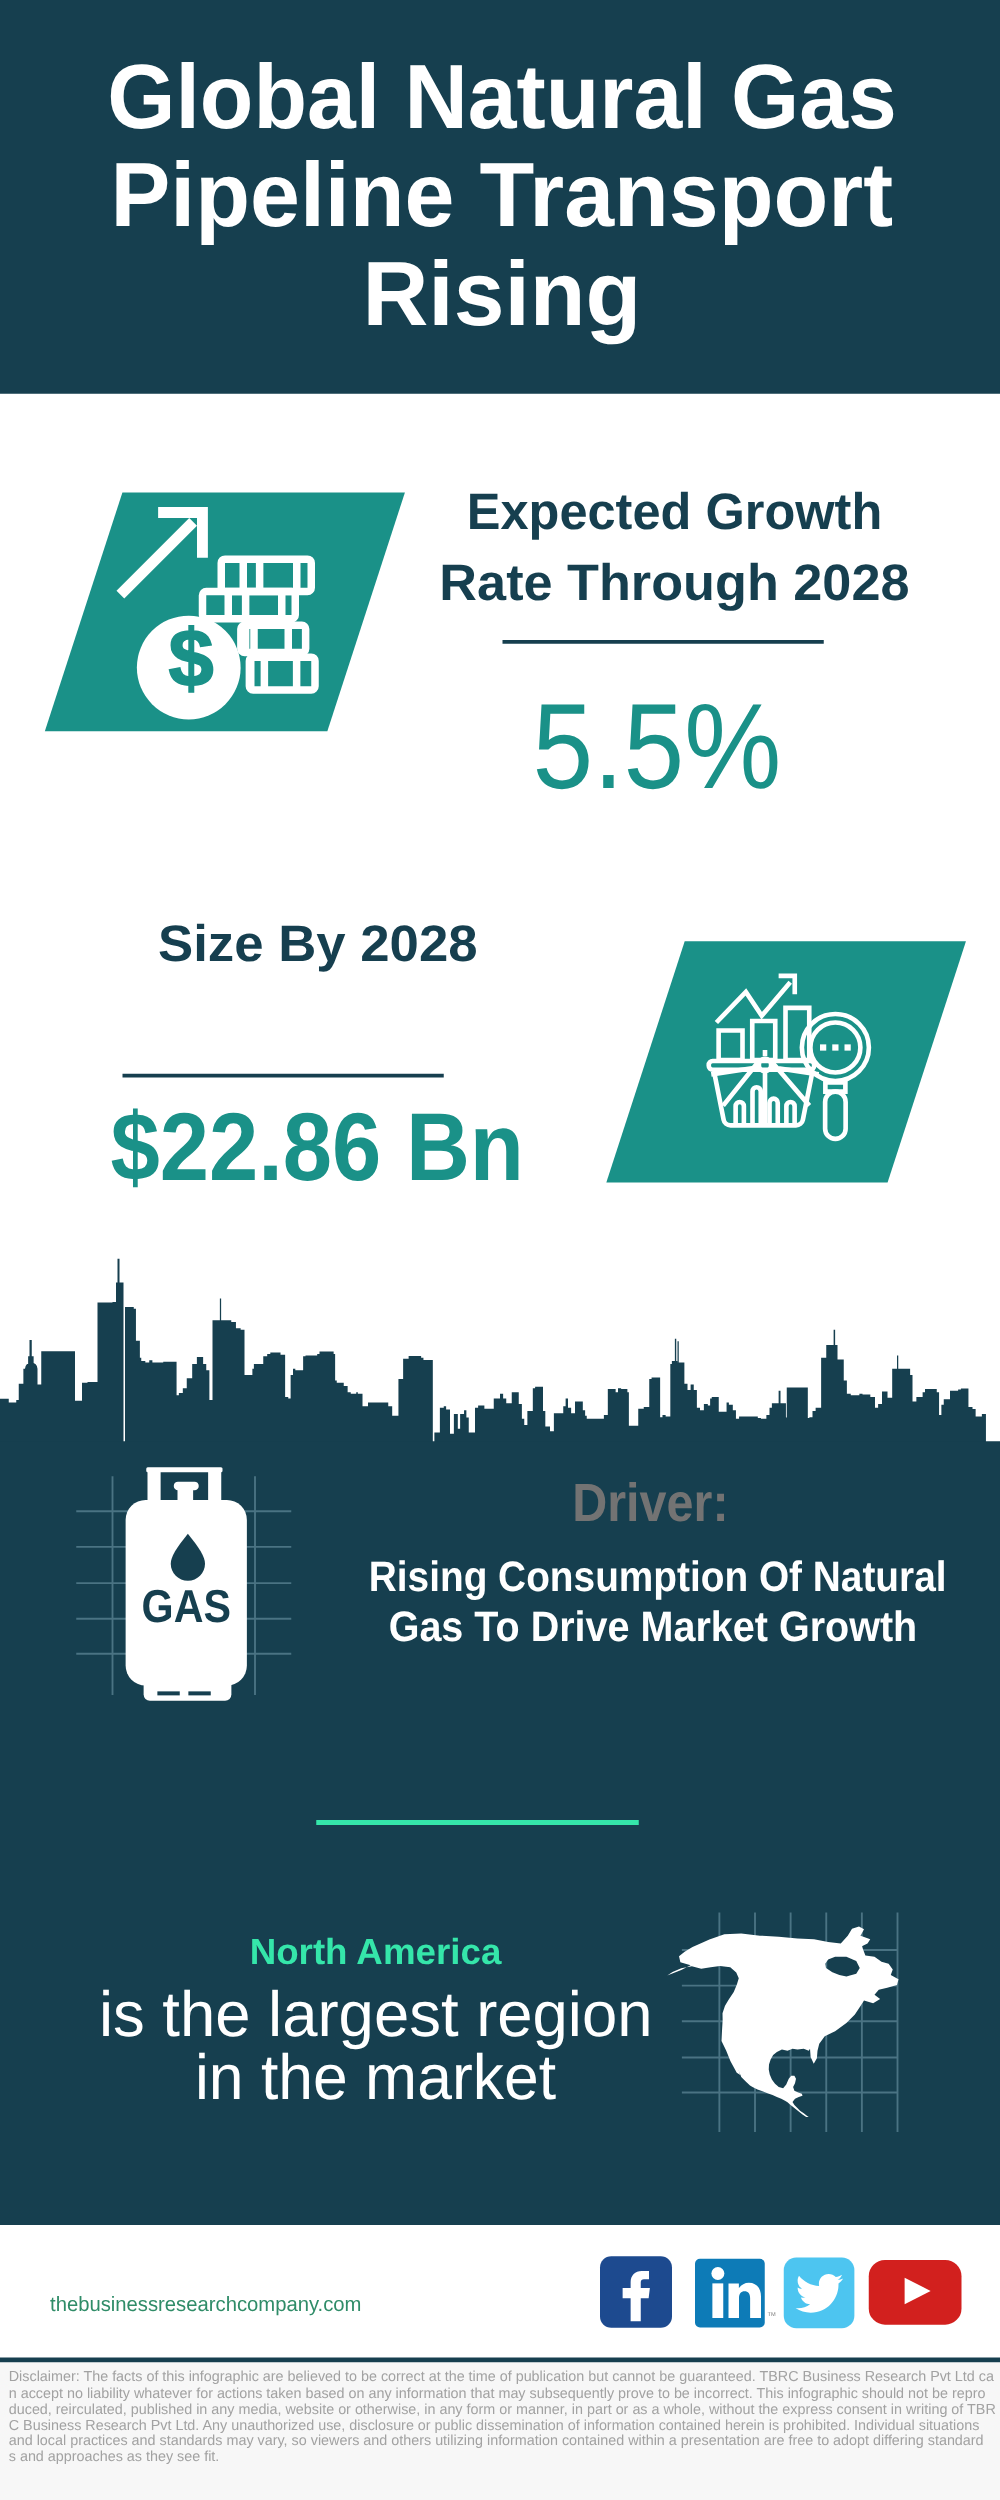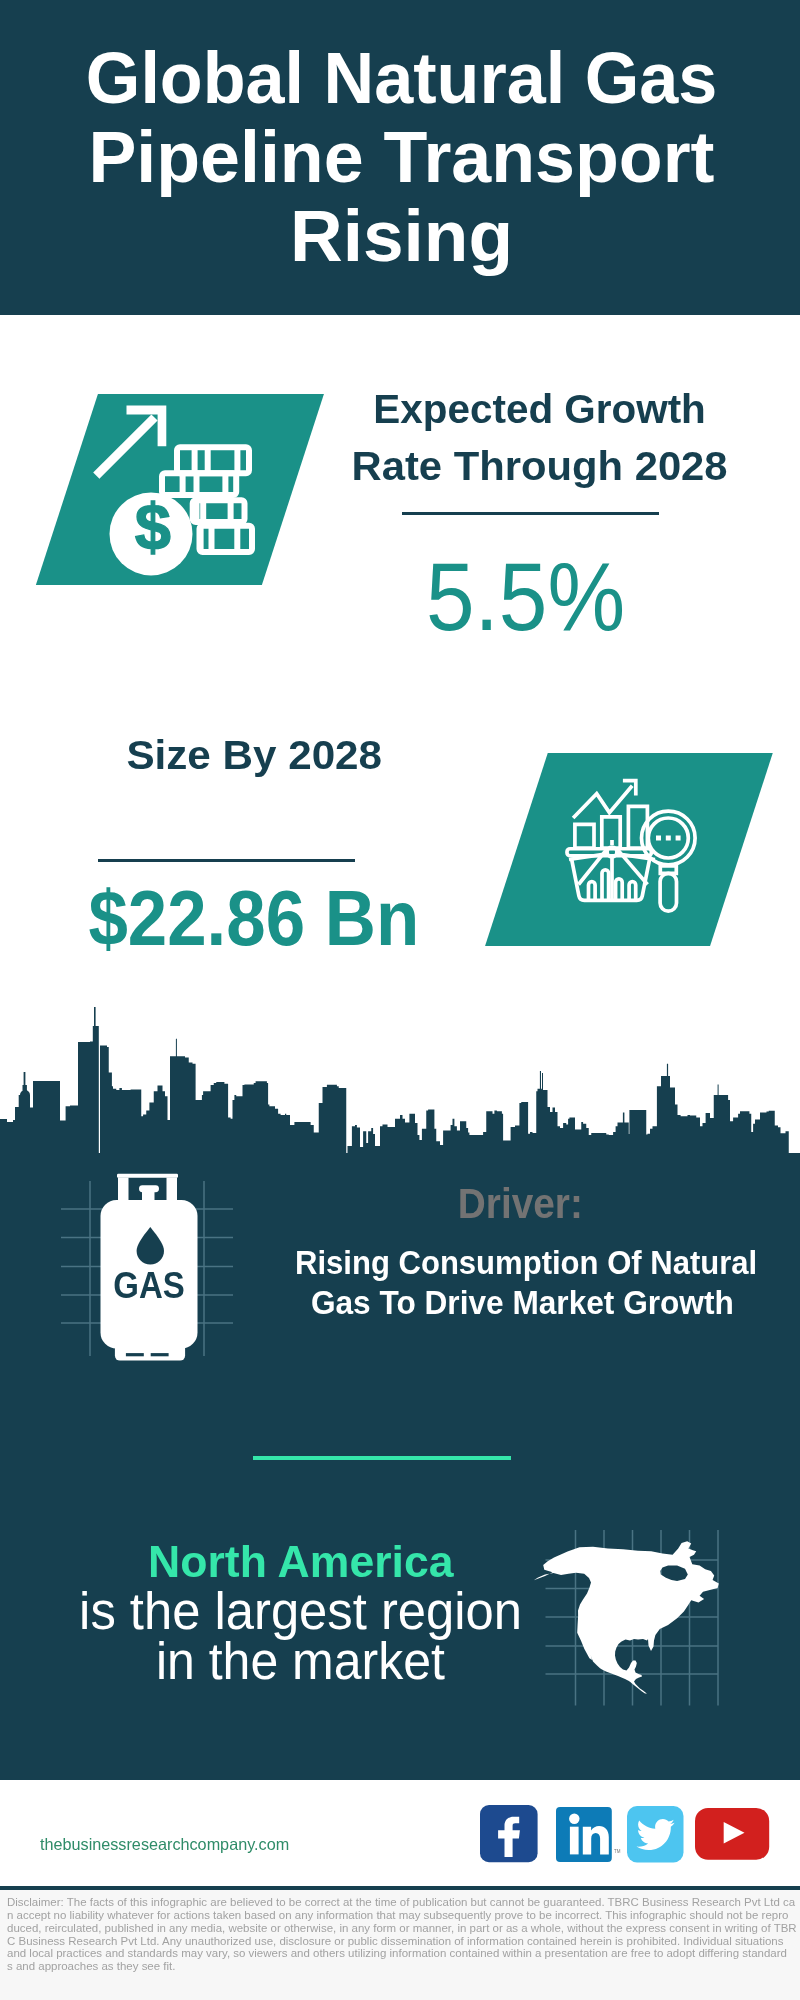--- a/index.html
+++ b/index.html
@@ -115,21 +115,21 @@
   </svg>
   <div class="ctr" style="left:270.15px;top:1179.4px;width:500px;color:#737373;font-weight:bold;font-size:43px;line-height:48px;white-space:nowrap">
     <span class="sq" style="transform:scaleX(0.902)">Driver:</span>
   </div>
   <div class="ctr" style="left:272.5px;top:1242.1px;width:500px;color:#fff;font-weight:bold;font-size:34px;line-height:40px;white-space:nowrap">
     <div><span class="sq" style="transform:scaleX(0.913)">Rising Consumption Of Natural</span></div>
     <div><span class="sq" style="transform:scaleX(0.93)">Gas To Drive Market Growth</span></div>
   </div>
 
   <div style="position:absolute;left:253px;top:1456px;width:258px;height:4px;background:#35e6aa"></div>
-  <div class="ctr" style="left:50.5px;top:1538px;width:500px;color:#35e6aa;font-weight:bold;font-size:44px;line-height:48px;white-space:nowrap">
+  <div class="ctr" style="left:50.5px;top:1538px;width:500px;color:#35e6aa;font-weight:bold;font-size:29px;line-height:48px;white-space:nowrap">
     <span class="sq" style="transform:scaleX(1.013)">North America</span>
   </div>
   <div class="ctr" style="left:50.25px;top:1586.5px;width:500px;color:#fff;font-weight:400;font-size:51px;line-height:50px;white-space:nowrap">
     <div><span class="sq" style="transform:scaleX(0.995)">is the largest region</span></div>
     <div><span class="sq" style="transform:scaleX(0.98)">in the market</span></div>
   </div>
   <svg style="position:absolute;left:533px;top:1528px" width="190" height="180" viewBox="0 0 190 180">
     <g stroke="#4a7383" stroke-width="1.5">
       <path d="M42.5 2V177.5M71 2V177.5M99.5 2V177.5M128 2V177.5M156.5 2V177.5M185 2V177.5"></path>
       <path d="M12.5 32H185M12.5 60.5H185M12.5 89H185M12.5 118H185M12.5 146H185"></path>

